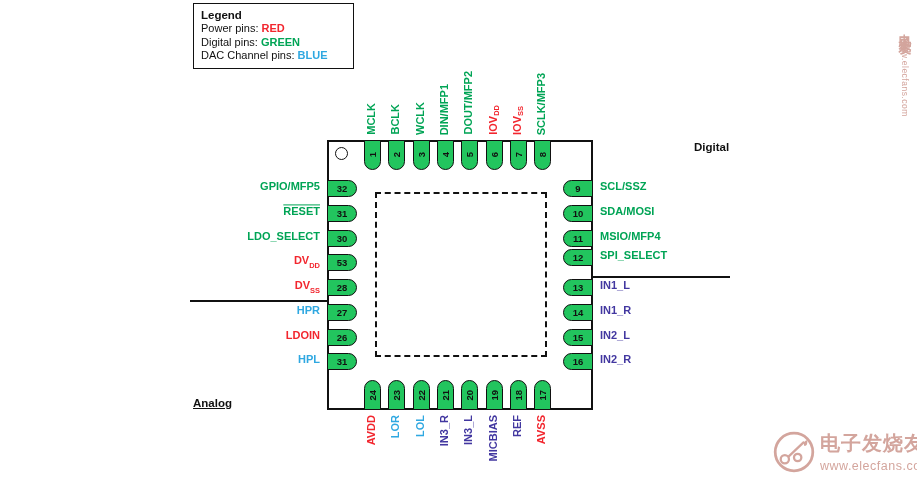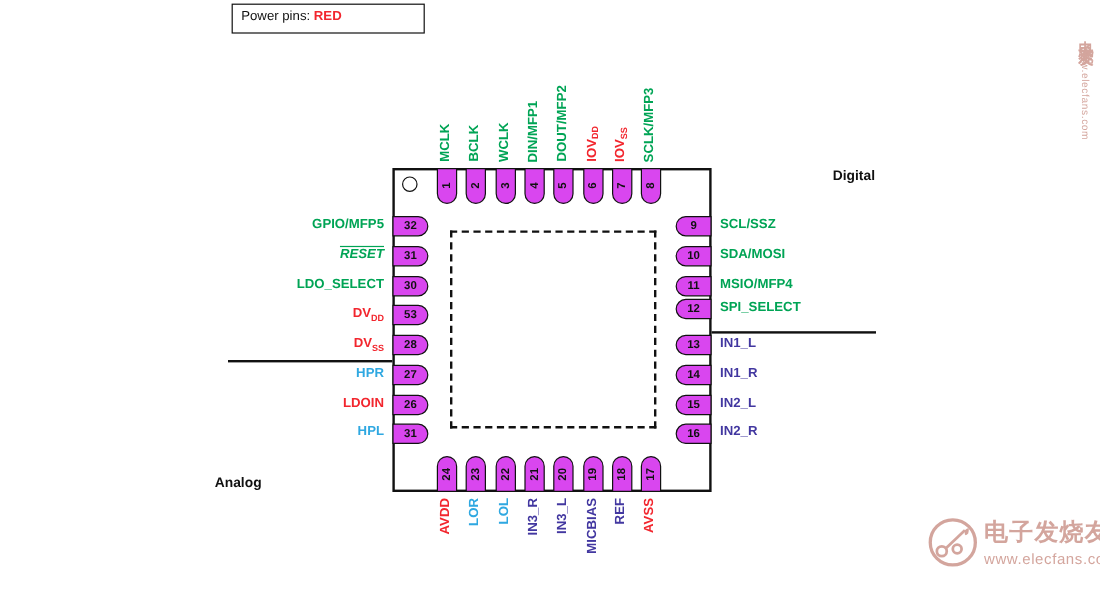--- a/index.html
+++ b/index.html
@@ -16,21 +16,21 @@
   
   .chip{position:absolute;left:327px;top:140px;width:266px;height:270px;
         border:2px solid #111;box-sizing:border-box;background:#fff;}
   .pad{position:absolute;left:375px;top:192px;width:172px;height:165px;
        border:2px dashed #111;box-sizing:border-box;}
   .pin1dot{position:absolute;left:335px;top:147px;width:11px;height:11px;
            border:1.5px solid #111;border-radius:50%;background:#fff;}
 
   
   .pin{position:absolute;}
-  .bullet{position:absolute;background:#d946ef;border:1.6px solid #111;box-sizing:border-box;
+  .bullet{position:absolute;background:#22c55e;border:1.6px solid #111;box-sizing:border-box;
           display:flex;align-items:center;justify-content:center;}
   .pin.top,.pin.bottom{width:17px;height:30px;}
   .pin.left,.pin.right{width:30px;height:17px;}
   .pin.top{top:140px;} .pin.bottom{top:380px;}
   .pin.left{left:327px;} .pin.right{left:563px;}
   .pin.top .bullet,.pin.bottom .bullet{width:17px;height:30px;}
   .pin.left .bullet,.pin.right .bullet{width:30px;height:17px;}
   .pin.top .bullet{border-radius:0 0 9px 9px;}
   .pin.bottom .bullet{border-radius:9px 9px 0 0;}
   .pin.left .bullet{border-radius:0 9px 9px 0;}
@@ -45,21 +45,21 @@
   .pin.right .plabel{left:37px;top:50%;transform:translateY(-50%);}
   .plabel sub{font-size:7.5px;}
   .ov{text-decoration:overline;}
 
   
   .sep{position:absolute;height:1.5px;background:#111;}
   .sep.leftsep{left:190px;top:300px;width:137px;}
   .sep.rightsep{left:593px;top:276px;width:137px;}
   .region{position:absolute;font-size:11.5px;font-weight:bold;color:#111;}
   .region.digital{left:694px;top:141px;}
-  .region.analog{left:179px;top:397px;}
+  .region.analog{left:193px;top:397px;text-decoration:underline;}
 
   
   .caption{position:absolute;left:310px;top:473px;width:300px;text-align:center;
            font-size:13px;font-weight:bold;color:#111;}
 
   
   .wm{opacity:0.8;}
   .wm-vert{position:absolute;left:896px;top:24px;writing-mode:vertical-rl;
            color:var(--wm);line-height:18px;}
   .wm-vert .wbrand{font-size:12.5px;letter-spacing:2px;font-weight:bold;}
@@ -69,21 +69,24 @@
   .wm-text{position:absolute;left:50px;top:4px;white-space:nowrap;}
   .wm-text .wbrand{display:block;font-size:20px;font-weight:bold;letter-spacing:1px;font-family:"DejaVu Sans",sans-serif;}
   .wm-text .wurl{display:block;font-size:12.5px;margin-top:2px;letter-spacing:0.5px;}
 </style>
 </head>
 <body>
 
 <div id="page">
 
   <div class="legend">
+    <div class="ltitle">Legend</div>
     <div class="lrow"><span>Power pins: </span><span class="lval" style="color: rgb(242, 38, 46);">RED</span></div>
+    <div class="lrow"><span>Digital pins: </span><span class="lval" style="color: rgb(0, 164, 85);">GREEN</span></div>
+    <div class="lrow"><span>DAC Channel pins: </span><span class="lval" style="color: rgb(47, 168, 225);">BLUE</span></div>
   </div>
 
   <div class="chip"></div>
   <div class="pad"></div>
   <div class="pin1dot"></div>
 
   <div class="region digital">Digital</div>
   <div class="region analog">Analog</div>
   <div class="sep leftsep"></div>
   <div class="sep rightsep"></div>
@@ -189,21 +192,21 @@
   <div class="pin left" style="top:180px">
       <span class="bullet">
         <span class="pnum">32</span>
       </span>
       <span class="plabel" style="color: rgb(0, 164, 85);"><span>GPIO/MFP5</span><sub></sub></span>
     </div>
   <div class="pin left" style="top:205px">
       <span class="bullet">
         <span class="pnum">31</span>
       </span>
-      <span class="plabel" style="color: rgb(0, 164, 85); font-style: italic;"><span class="ov">RESET</span><sub></sub></span>
+      <span class="plabel" style="color: rgb(0, 164, 85);"><span class="ov">RESET</span><sub></sub></span>
     </div>
   <div class="pin left" style="top:230px">
       <span class="bullet">
         <span class="pnum">30</span>
       </span>
       <span class="plabel" style="color: rgb(0, 164, 85);"><span>LDO_SELECT</span><sub></sub></span>
     </div>
   <div class="pin left" style="top:254px">
       <span class="bullet">
         <span class="pnum">53</span>

